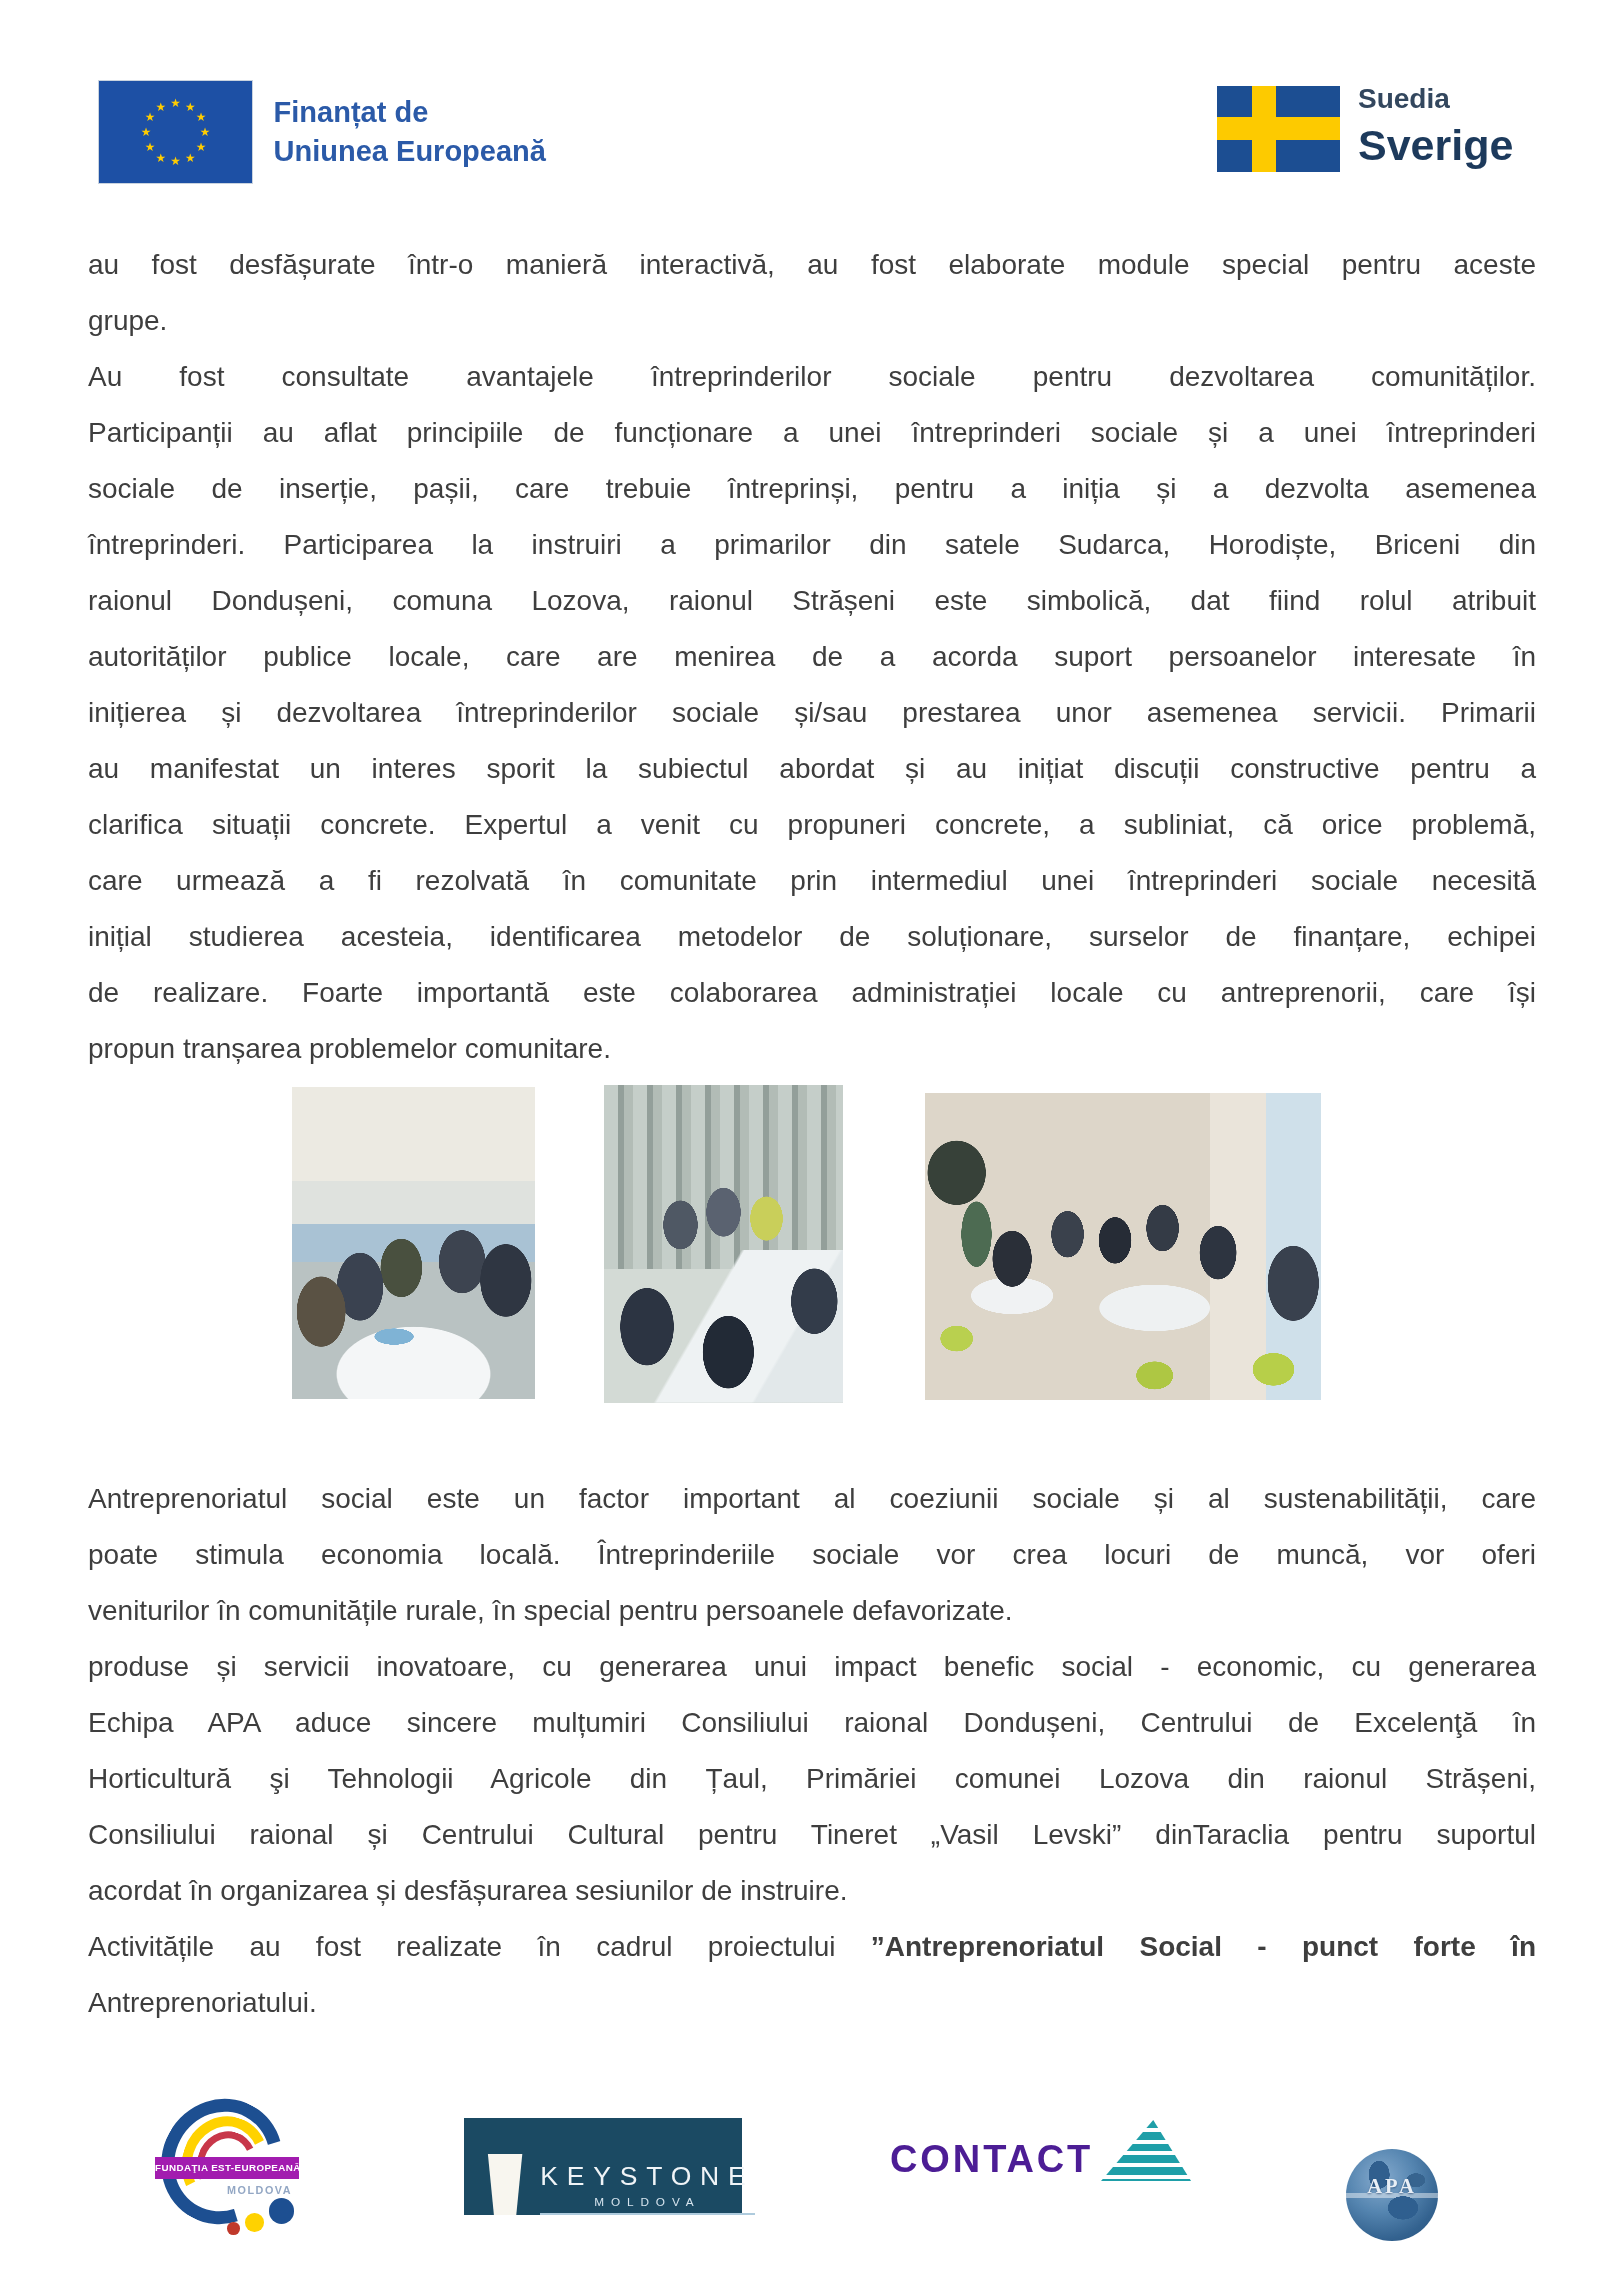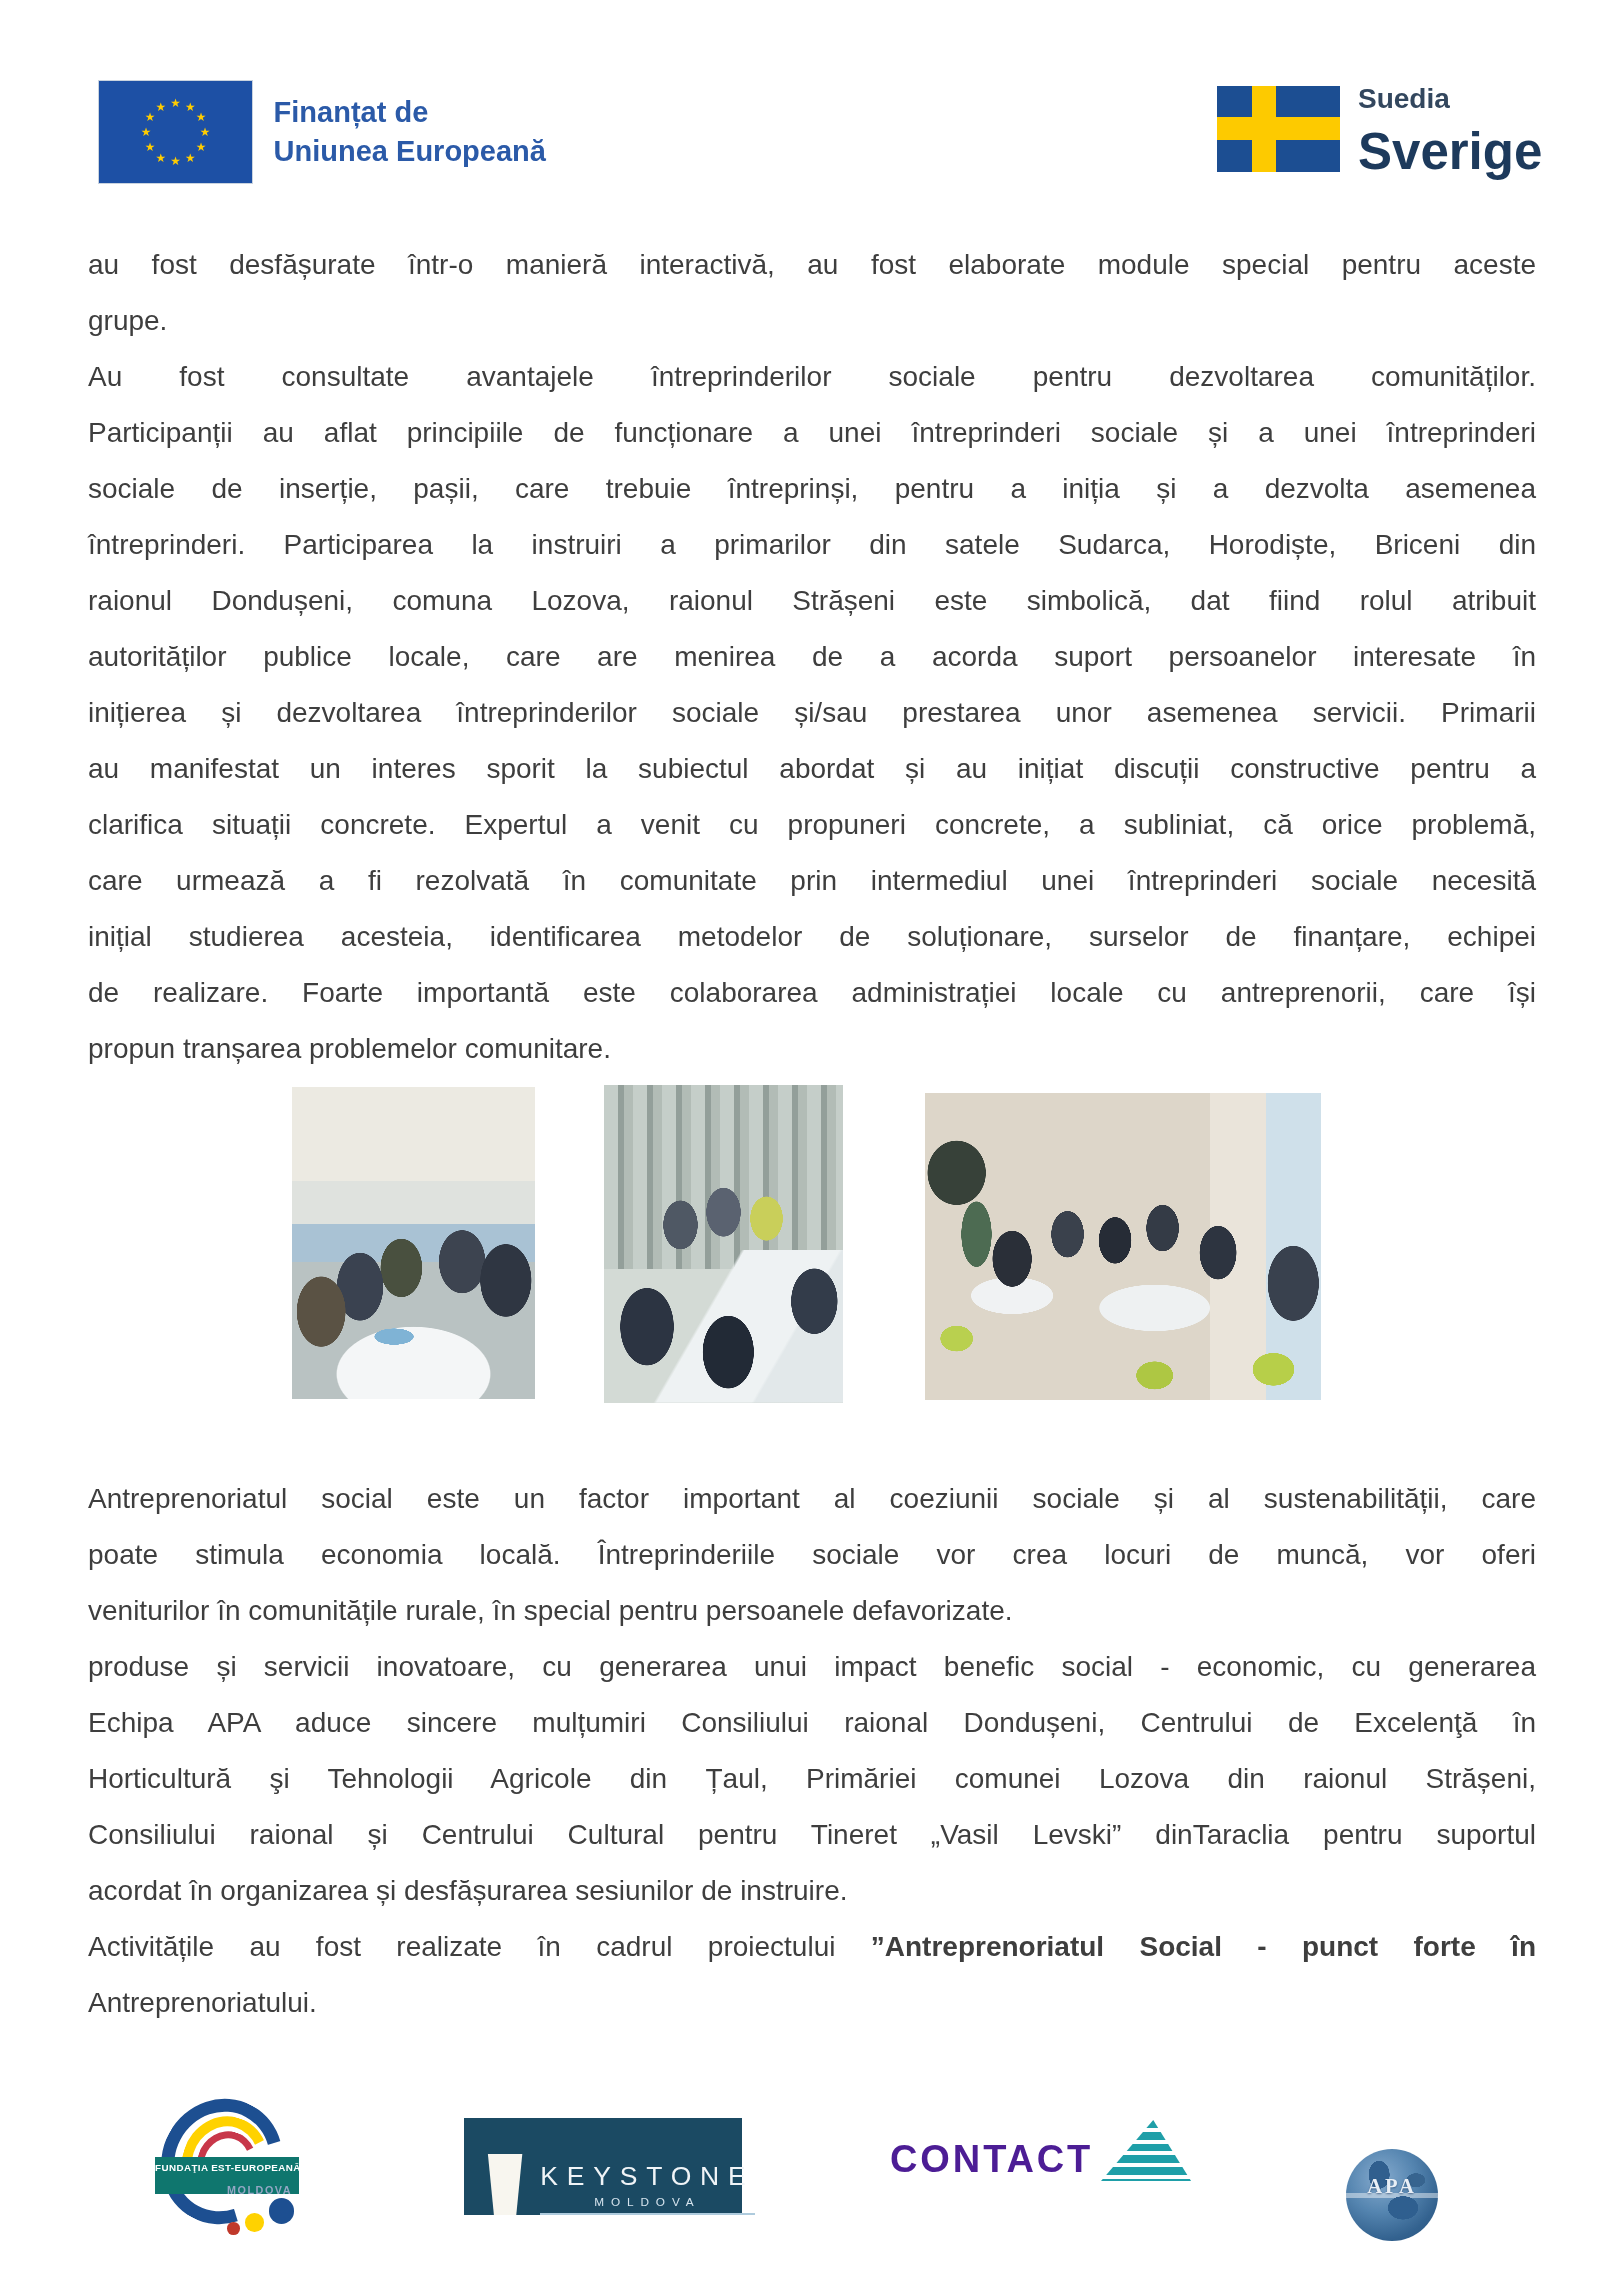--- a/index.html
+++ b/index.html
@@ -16,21 +16,21 @@
 
   .se-block { position:absolute; left:1217px; top:86px; display:flex; align-items:flex-start; gap:18px; }
   .se-flag {
     width:123px; height:86px; flex:none; background-color:#1c4e92;
     background-image:
       linear-gradient(90deg, rgba(0,0,0,0) 0 35px, #fdca00 35px 59px, rgba(0,0,0,0) 59px),
       linear-gradient(180deg, rgba(0,0,0,0) 0 31px, #fdca00 31px 54px, rgba(0,0,0,0) 54px);
   }
   .se-text { display:flex; flex-direction:column; margin-top:-3.9px; }
   .se-suedia { font-size:28px; font-weight:bold; color:#33475e; line-height:33px; }
-  .se-sverige { font-size:51px; font-weight:bold; color:#1d3a5c; line-height:49px; margin-top:12px; }
+  .se-sverige { font-size:43px; font-weight:bold; color:#1d3a5c; line-height:49px; margin-top:6px; }
 
   
   .content { position:absolute; left:88px; top:237px; width:1448px; font-size:28px; color:#3e3e3e; }
   .par { margin:0; padding:0; }
   .line { line-height:56px; text-align:justify; text-align-last:justify; }
   .line-last { text-align-last:left; }
   .line b { font-weight:bold; }
 
   
   .photos { display:flex; align-items:flex-start; margin:7.8px 0 61px 204px; height:325px; }
@@ -83,21 +83,21 @@
       radial-gradient(ellipse 69px 31px at 22% 66%, #f0f2f3 0 59%, rgba(0,0,0,0) 60%),
       linear-gradient(90deg, #ddd6c9 0 72%, #eae4da 72% 86%, #cfe0ea 86% 100%);
   }
 
   
   .fee { position:absolute; left:160px; top:2098px; width:134px; height:142px; }
   .fee-arc { position:absolute; border-radius:50%; box-sizing:border-box; }
   .fee-arc-blue { left:2px; top:0; width:120px; height:127px; border:13.7px solid #1d4f91; border-right-color:rgba(0,0,0,0); transform:rotate(28deg); }
   .fee-arc-yellow { left:21.6px; top:17.6px; width:86px; height:94px; border:10.8px solid #ffd200; border-right-color:rgba(0,0,0,0); border-bottom-color:rgba(0,0,0,0); transform:rotate(18deg); }
   .fee-arc-red { left:37px; top:33px; width:59px; height:65px; border:7.8px solid #c8374a; border-right-color:rgba(0,0,0,0); border-bottom-color:rgba(0,0,0,0); transform:rotate(18deg); }
-  .fee-band { position:absolute; left:-4.9px; top:59px; width:144px; height:37px; background:#0f766e; color:#ffffff; font-size:9.8px; font-weight:bold; line-height:22.5px; text-align:center; letter-spacing:0.4px; white-space:nowrap; overflow:hidden; }
+  .fee-band { position:absolute; left:-4.9px; top:59px; width:144px; height:22px; background:#a21caf; color:#ffffff; font-size:9.8px; font-weight:bold; line-height:22.5px; text-align:center; letter-spacing:0.4px; white-space:nowrap; overflow:hidden; }
   .fee-moldova { position:absolute; right:2px; top:86px; font-size:10.8px; font-weight:bold; color:#93a7c4; letter-spacing:1.5px; }
   .fee-dot { position:absolute; border-radius:50%; }
   .fee-dot-blue { width:25.5px; height:25.5px; background:#1d4f91; right:0; top:100px; }
   .fee-dot-yellow { width:18.6px; height:18.6px; background:#ffd200; right:30px; top:115px; }
   .fee-dot-red { width:12.7px; height:12.7px; background:#c0392b; right:54px; top:124px; }
 
   .keystone { position:absolute; left:464px; top:2118px; width:278px; height:97px; background:#1b4a63; display:flex; align-items:flex-end; }
   .key-glyph { width:43px; height:61px; margin-left:19.6px; background:#f8f6ef; clip-path:polygon(10% 0, 90% 0, 76% 100%, 24% 100%); flex:none; position:relative; }
   .key-glyph::before { content:""; position:absolute; left:-11.8px; top:3.9px; width:8.8px; height:51px; border-left:2.9px solid #dfe8ee; border-radius:50% / 45%; }
   .key-glyph::after { content:""; position:absolute; right:-11.8px; top:3.9px; width:8.8px; height:51px; border-right:2.9px solid #dfe8ee; border-radius:50% / 45%; }

